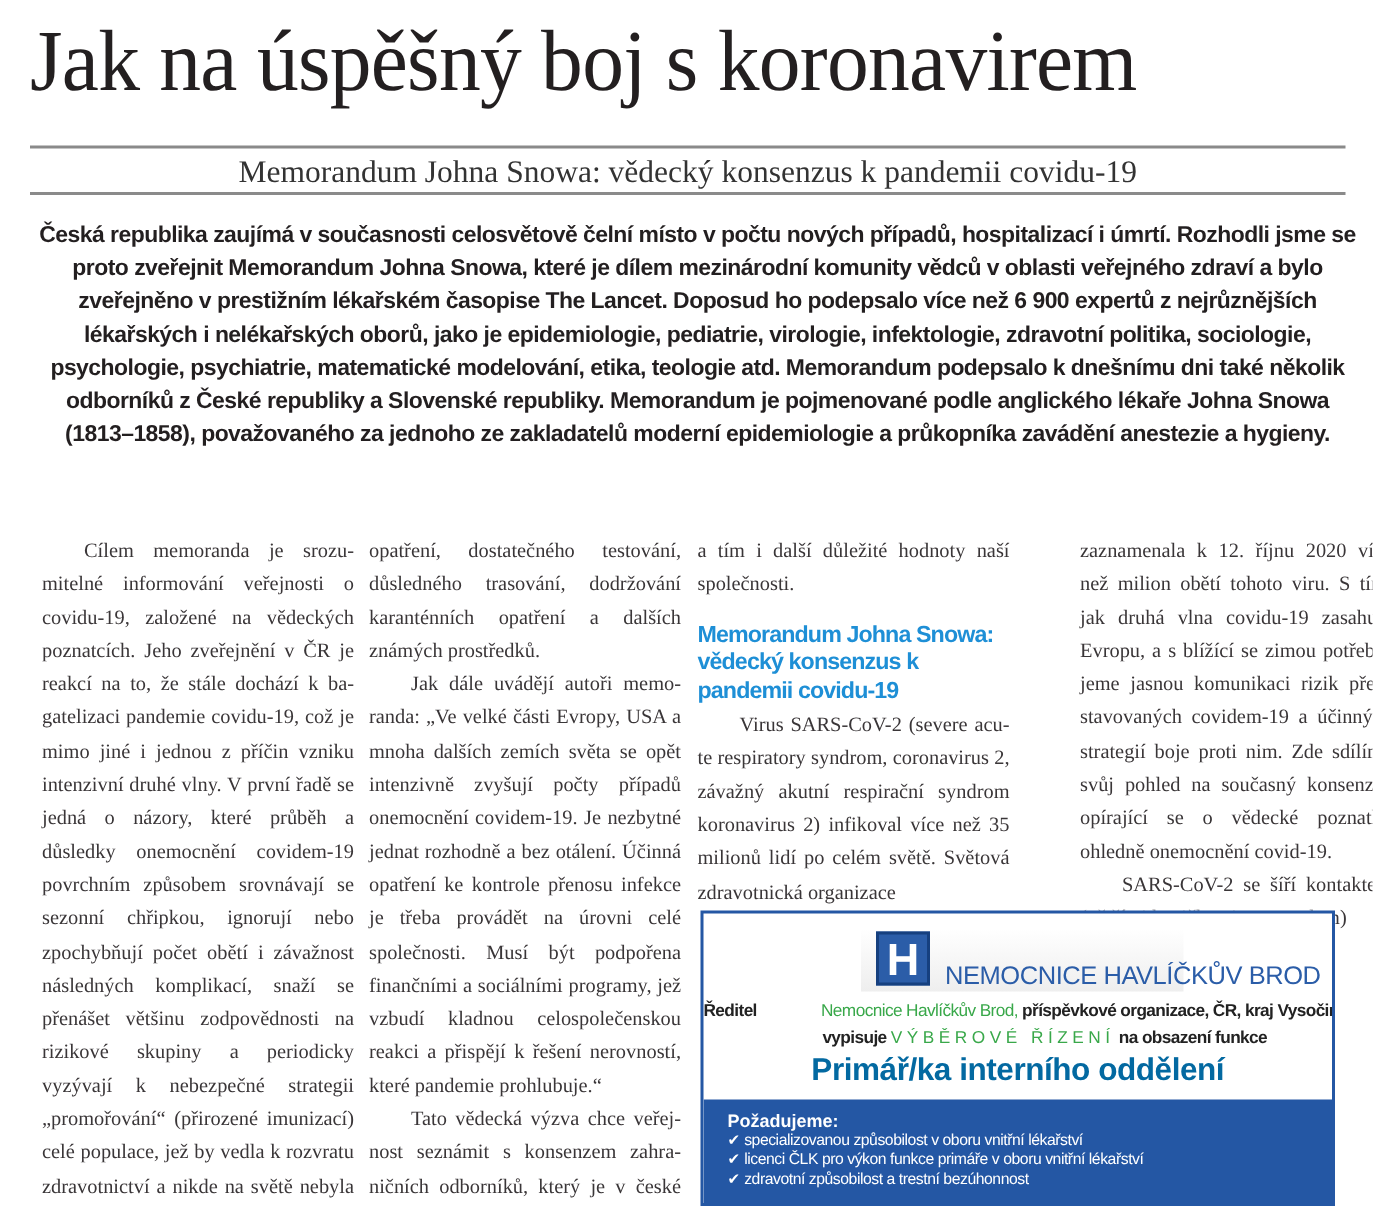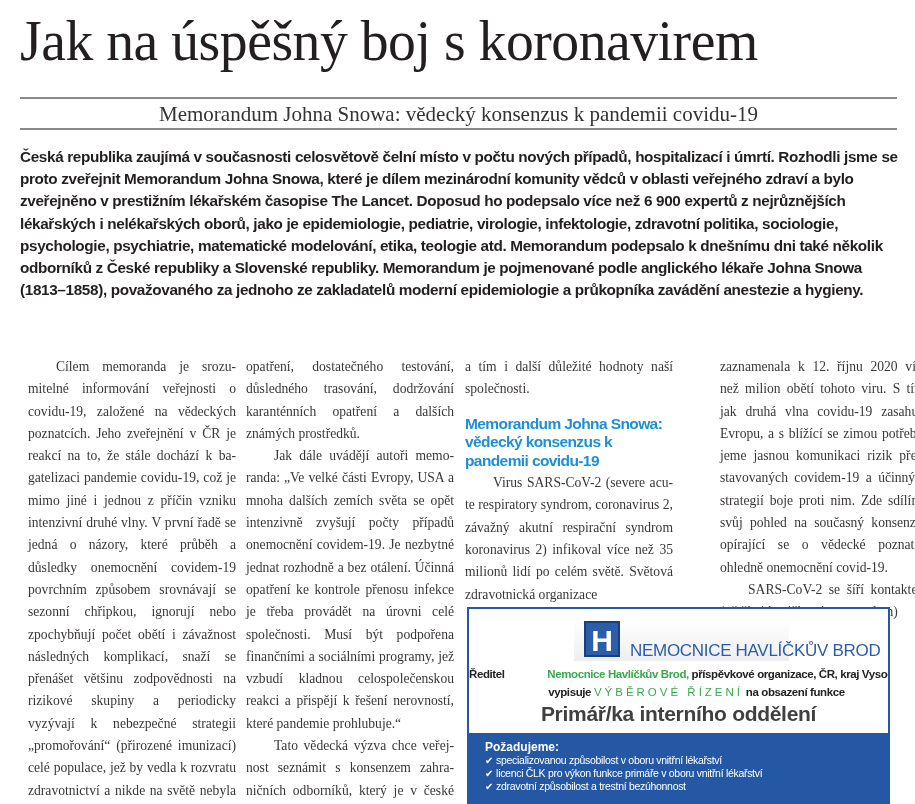--- a/index.html
+++ b/index.html
@@ -15,21 +15,21 @@
   }
   .rule { position: absolute; left: 20px; width: 877px; height: 2px; background: #8a8a8a; }
   .subtitle {
     position: absolute; left: 20px; top: 100px; width: 877px; text-align: center;
     font-family: "Liberation Serif", serif; font-size: 21px; line-height: 28px; color: #333;
     margin: 0; font-weight: normal;
   }
   .lead {
     position: absolute; left: 20px; top: 146px; width: 890px;
     font-family: "Liberation Sans", sans-serif; font-weight: bold; font-size: 15.3px;
-    line-height: 22.2px; color: #231f20; letter-spacing: -0.35px; margin: 0;
+    line-height: 22.2px; color: #231f20; letter-spacing: -0.35px; margin: 0; text-align: center;
   }
   .col {
     position: absolute; top: 356px; width: 208px;
     font-family: "Liberation Serif", serif; font-size: 13.6px; line-height: 22.3px;
     color: #3a3638; text-align: justify; hyphens: manual;
   }
   .col p { margin: 0; text-indent: 0; }
   .col p.ind { text-indent: 28px; }
   .col1 { left: 28px; }
   .col2 { left: 246px; }
@@ -48,24 +48,24 @@
     background: linear-gradient(#ffffff, #eeeeee); }
   .ad-logo-mark { position: absolute; left: 10px; top: 2px; width: 36px; height: 36px; background: #2b5da8;
     color: #fff; font-family: "Liberation Sans", sans-serif; font-weight: bold; font-size: 30px;
     line-height: 36px; text-align: center; border: 2px solid #16407f; box-sizing: border-box; }
   .ad-logo-text { position: absolute; left: 56px; top: 22px; font-family: "Liberation Sans", sans-serif;
     font-size: 17px; color: #2b5da8; letter-spacing: -0.3px; white-space: nowrap; }
   .ad-line1 { position: absolute; left: 0; width: 100%; top: 59px; text-align: center;
     font-family: "Liberation Sans", sans-serif; font-weight: bold; font-size: 11.5px; color: #222; letter-spacing: -0.4px; white-space: nowrap; }
   .ad-line2 { position: absolute; left: 0; width: 100%; top: 77px; text-align: center;
     font-family: "Liberation Sans", sans-serif; font-weight: bold; font-size: 11.5px; color: #222; letter-spacing: -0.4px; white-space: nowrap; padding-left: 18px; }
-  .green { color: #39a84a; font-weight: bold; padding-left: 40px; }
+  .green { color: #39a84a; font-weight: normal; padding-left: 40px; }
   .spaced { color: #39a84a; letter-spacing: 3px; font-weight: normal; }
   .ad-title { position: absolute; left: 0; width: 100%; top: 93px; text-align: center;
-    font-family: "Liberation Sans", sans-serif; font-weight: bold; font-size: 21px; color: #404040; letter-spacing: -0.3px; white-space: nowrap; }
+    font-family: "Liberation Sans", sans-serif; font-weight: bold; font-size: 21px; color: #0369a1; letter-spacing: -0.3px; white-space: nowrap; }
   .ad-req { position: absolute; left: 0; top: 124px; width: 100%; height: 80px; background: #2457a4; color: #fff;
     font-family: "Liberation Sans", sans-serif; padding: 7px 0 0 16px; box-sizing: border-box; }
   .ad-req-head { font-weight: bold; font-size: 12px; line-height: 14px; margin: 0; }
   .ad-req-item { font-size: 10.5px; line-height: 13px; letter-spacing: -0.3px; white-space: nowrap; }
   .check { font-size: 10px; margin-right: 3px; }
 </style>
 </head>
 <body>
 
 <h1 class="headline">Jak na úspěšný boj s koronavirem</h1>

